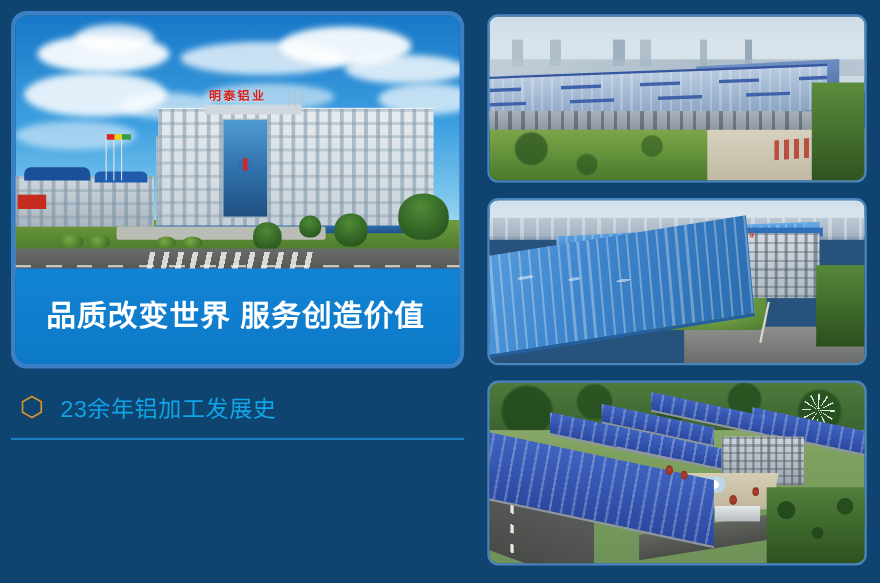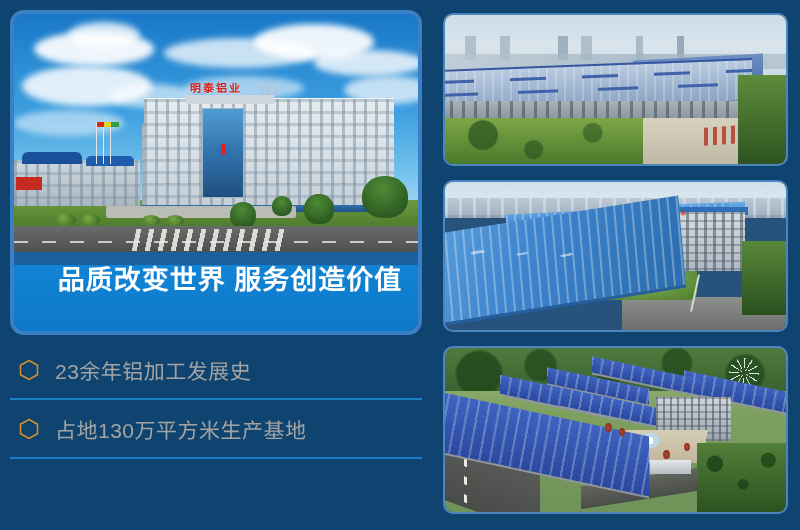--- a/index.html
+++ b/index.html
@@ -151,24 +151,24 @@
   .crosswalk{
     position:absolute; left:120px; bottom:1px; width:150px; height:22px;
     background:repeating-linear-gradient(to right, rgba(240,240,235,.85) 0 5px, transparent 5px 13px);
     transform:skewX(-12deg);
   }
   .bush { position:absolute; background:radial-gradient(circle at 40% 35%, #79a845, #35611f); border-radius:50%; }
   .tree { position:absolute; background:radial-gradient(circle at 45% 30%, #4e8a36, #1f4a1a); border-radius:48% 48% 44% 44%; }
 
   
   .caption {
-    position:absolute; left:0; bottom:0; width:100%; height:66px;
+    position:absolute; left:0; bottom:0; width:100%; height:87px;
     background:linear-gradient(#1283d4,#0d79c8);
     border-radius:0 0 11px 11px;
-    display:flex; flex-direction:row; justify-content:center;
+    display:flex; flex-direction:column; justify-content:center;
     padding:0 0 0 28px;
   }
   .caption-cn {
     color:#fff; font-size:27px; font-weight:bold;
     letter-spacing:1px; line-height:1.12; white-space:nowrap;
   }
   .caption-en {
     color:#fff; font-size:13.5px; font-weight:bold; margin-top:5px;
     letter-spacing:.1px; white-space:nowrap;
   }
@@ -179,21 +179,21 @@
     position:relative; height:59px;
     display:flex; align-items:center;
     border-bottom:2px solid #1c7fc4;
   }
   .hexagon {
     position:relative; flex:0 0 auto;
     width:20px; height:22px; margin-left:9px; margin-right:16px;
   }
   .hexagon svg { display:block; }
   .bullet-label {
-    color:#a3a3a3; font-size:21px; letter-spacing:.5px; white-space:nowrap;
+    color:#0ea5e9; font-size:21px; letter-spacing:.5px; white-space:nowrap;
   }
 
   
   .right-col { position:absolute; left:443px; top:0; width:357px; height:530px; }
   .panel {
     position:absolute; left:0; width:345px;
     border-radius:10px; overflow:hidden;
     border:2px solid #4a85bd;
     background:#26527c;
   }
@@ -538,28 +538,20 @@
       <div class="bullet-row">
         <span class="hexagon">
           <svg width="20" height="22" viewBox="0 0 20 22" aria-hidden="true">
             <polygon points="10,1.5 18.5,6.3 18.5,15.7 10,20.5 1.5,15.7 1.5,6.3" fill="none" stroke="#d9922a" stroke-width="1.5"></polygon>
           </svg>
         </span>
         <span class="bullet-label">23余年铝加工发展史</span>
       </div>
 
 
-      <div class="bullet-row">
-        <span class="hexagon">
-          <svg width="20" height="22" viewBox="0 0 20 22" aria-hidden="true">
-            <polygon points="10,1.5 18.5,6.3 18.5,15.7 10,20.5 1.5,15.7 1.5,6.3" fill="none" stroke="#d9922a" stroke-width="1.5"></polygon>
-          </svg>
-        </span>
-        <span class="bullet-label">占地130万平方米生产基地</span>
-      </div>
 
     </div>
   </div>
 
   <div class="right-col">
 
     <div class="panel p1">
       <div class="pic">
         <div class="haze"></div>
         <div class="skyline"></div>

